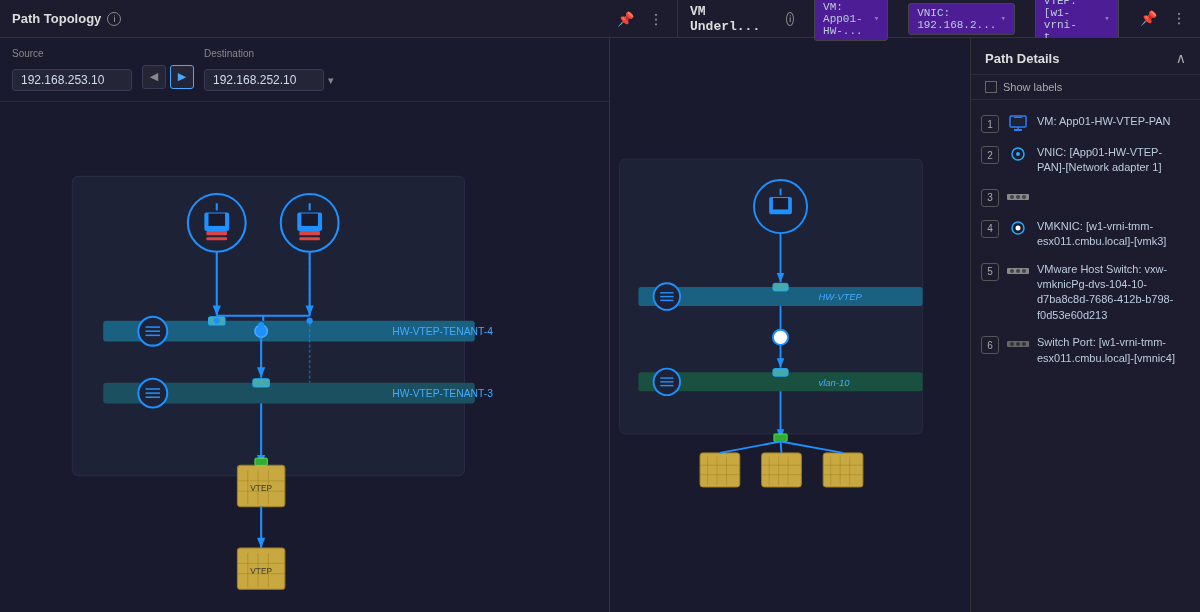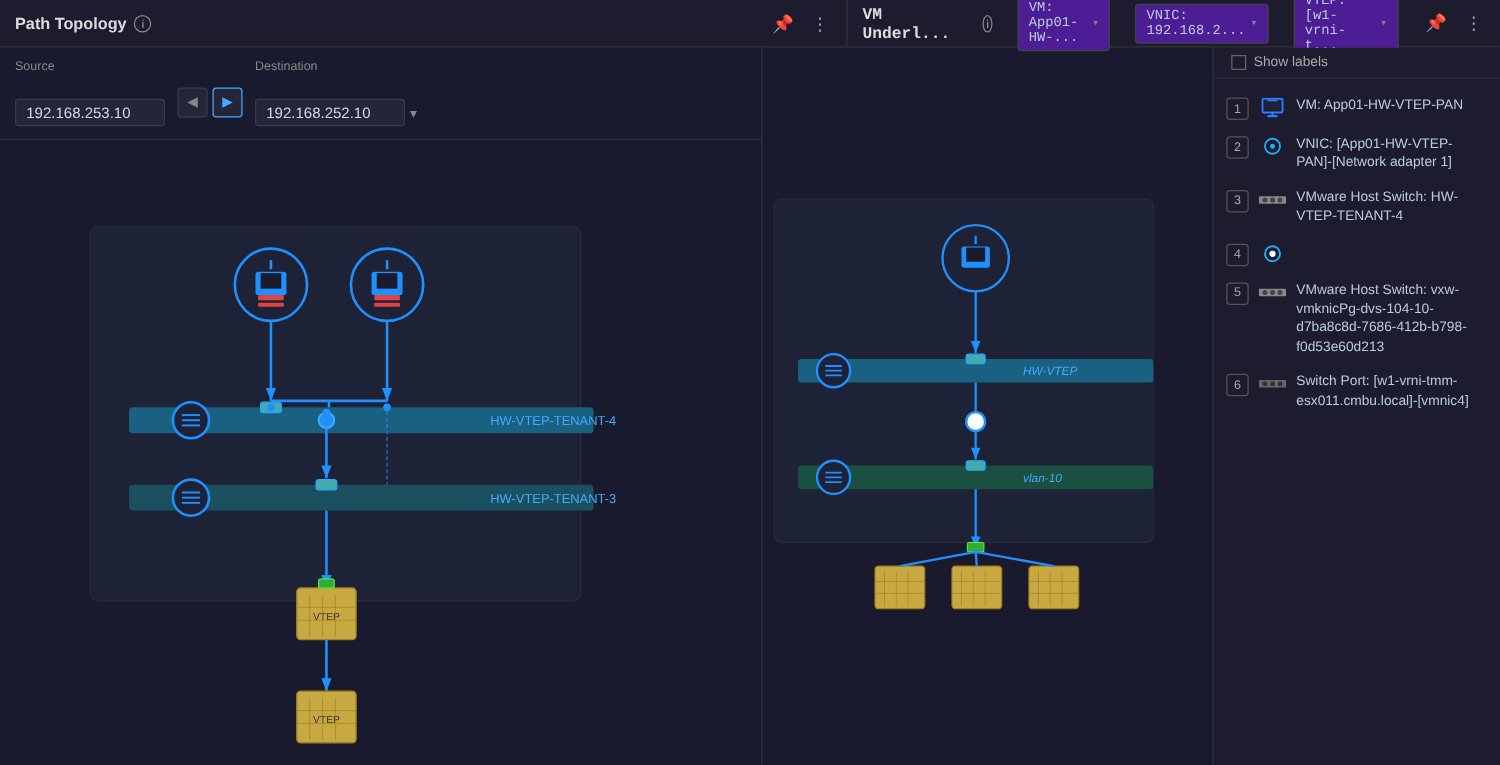--- a/index.html
+++ b/index.html
@@ -101,21 +101,21 @@
       display: flex;
       align-items: center;
       padding: 10px 12px;
       gap: 10px;
       border-bottom: 1px solid #2a2a40;
       flex-shrink: 0;
     }
     .field-group {
       display: flex;
       flex-direction: column;
-      gap: 20px;
+      gap: 10px;
     }
     .field-label {
       font-size: 10px;
       color: #888;
     }
     .field-value {
       font-size: 12px;
       color: #cde;
       background: #252538;
       border: 1px solid #3a3a55;
@@ -444,20 +444,24 @@
         <line x1="225" y1="383" x2="267" y2="383" stroke="#a08020" stroke-width="0.5"></line>
         <line x1="225" y1="393" x2="267" y2="393" stroke="#a08020" stroke-width="0.5"></line>
 
         <line x1="180" y1="358" x2="116" y2="370" stroke="#1e90ff" stroke-width="2"></line>
         <line x1="180" y1="358" x2="181" y2="370" stroke="#1e90ff" stroke-width="2"></line>
         <line x1="180" y1="358" x2="246" y2="370" stroke="#1e90ff" stroke-width="2"></line>
       </svg>
     </div>
 
     <div class="path-details">
+      <div class="path-details-header">
+        <span class="path-details-title">Path Details</span>
+        <span style="color:#aaa;cursor:pointer;font-size:14px;">∧</span>
+      </div>
       <div class="show-labels">
         <span class="checkbox"></span>
         <span class="show-labels-text">Show labels</span>
       </div>
       <div class="path-items">
 
         <div class="path-item">
           <div class="item-number">1</div>
           <div class="item-icon">
             <svg width="20" height="16" viewBox="0 0 20 16">
@@ -485,31 +489,31 @@
         <div class="path-item">
           <div class="item-number">3</div>
           <div class="item-icon">
             <svg width="22" height="10" viewBox="0 0 22 10">
               <rect x="0" y="2" width="22" height="6" rx="1" fill="#888"></rect>
               <circle cx="5" cy="5" r="2" fill="#444"></circle>
               <circle cx="11" cy="5" r="2" fill="#444"></circle>
               <circle cx="17" cy="5" r="2" fill="#444"></circle>
             </svg>
           </div>
-          <span class="item-text">VMware Host Switch: HW-VTEP-TENANT-4</span>
         </div>
 
         <div class="path-item">
           <div class="item-number">4</div>
           <div class="item-icon">
             <svg width="16" height="16" viewBox="0 0 16 16">
               <circle cx="8" cy="8" r="6" fill="none" stroke="#2af" stroke-width="1.5"></circle>
               <circle cx="8" cy="8" r="2.5" fill="white"></circle>
             </svg>
           </div>
+          <span class="item-text">VMKNIC: [w1-vrni-tmm-esx011.cmbu.local]-[vmk3]</span>
         </div>
 
         <div class="path-item">
           <div class="item-number">5</div>
           <div class="item-icon">
             <svg width="22" height="10" viewBox="0 0 22 10">
               <rect x="0" y="2" width="22" height="6" rx="1" fill="#888"></rect>
               <circle cx="5" cy="5" r="2" fill="#444"></circle>
               <circle cx="11" cy="5" r="2" fill="#444"></circle>
               <circle cx="17" cy="5" r="2" fill="#444"></circle>

